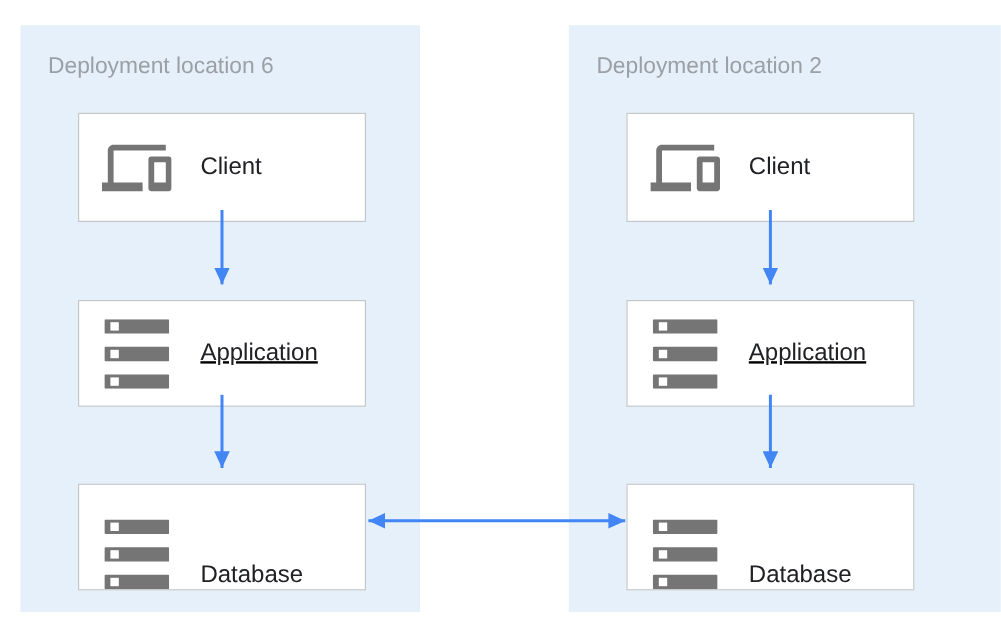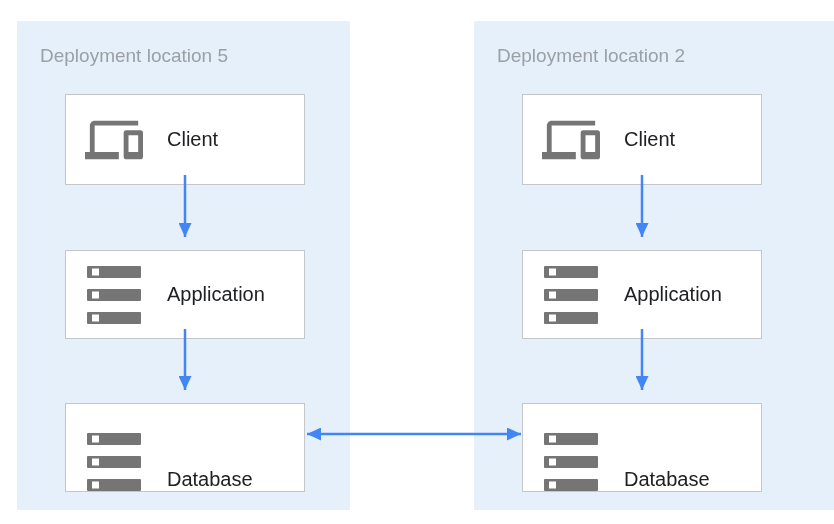--- a/index.html
+++ b/index.html
@@ -37,21 +37,21 @@
 
   .node {
     position: absolute; left: 48px; width: 240px;
     background: var(--node-bg);
     border: 1px solid var(--node-border);
     display: flex; align-items: center;
     padding-left: 19px;
     margin-top: 12px;
   }
   .node.client      { top: 61px;  height: 91px; }
-  .node.application { top: 217px; height: 89px; }
+  .node.application { top: 217px; height: 89px; text-decoration: underline; }
   .node.database    { top: 370px; height: 89px; align-items: flex-end; }
 
   .node-icon {
     width: 58px; flex: 0 0 58px;
     display: flex; align-items: center; justify-content: center;
     color: var(--icon-gray);
     margin-right: 24px;
   }
   .node-label {
     font-size: 20px; color: var(--node-text); white-space: nowrap;
@@ -62,21 +62,21 @@
     pointer-events: none;
   }
   .arrow-line { stroke: var(--arrow-blue); stroke-width: 2.5; }
 </style>
 </head>
 <body>
 
 <div class="canvas">
 
   <div class="panel left">
-    <div class="panel-title">Deployment location 5</div>
+    <div class="panel-title">Deployment location 6</div>
 
     <div class="node client">
       <span class="node-icon">
         <svg viewBox="0 0 24 24" width="58" height="58" aria-hidden="true">
           <path fill="currentColor" d="M4 6h18V4H4c-1.1 0-2 .9-2 2v11H0v3h14v-3H4V6zm19 2h-6c-.55 0-1 .45-1 1v10c0 .55.45 1 1 1h6c.55 0 1-.45 1-1V9c0-.55-.45-1-1-1zm-1 9h-4v-7h4v7z"></path>
         </svg>
       </span>
       <span class="node-label">Client</span>
     </div>
 

